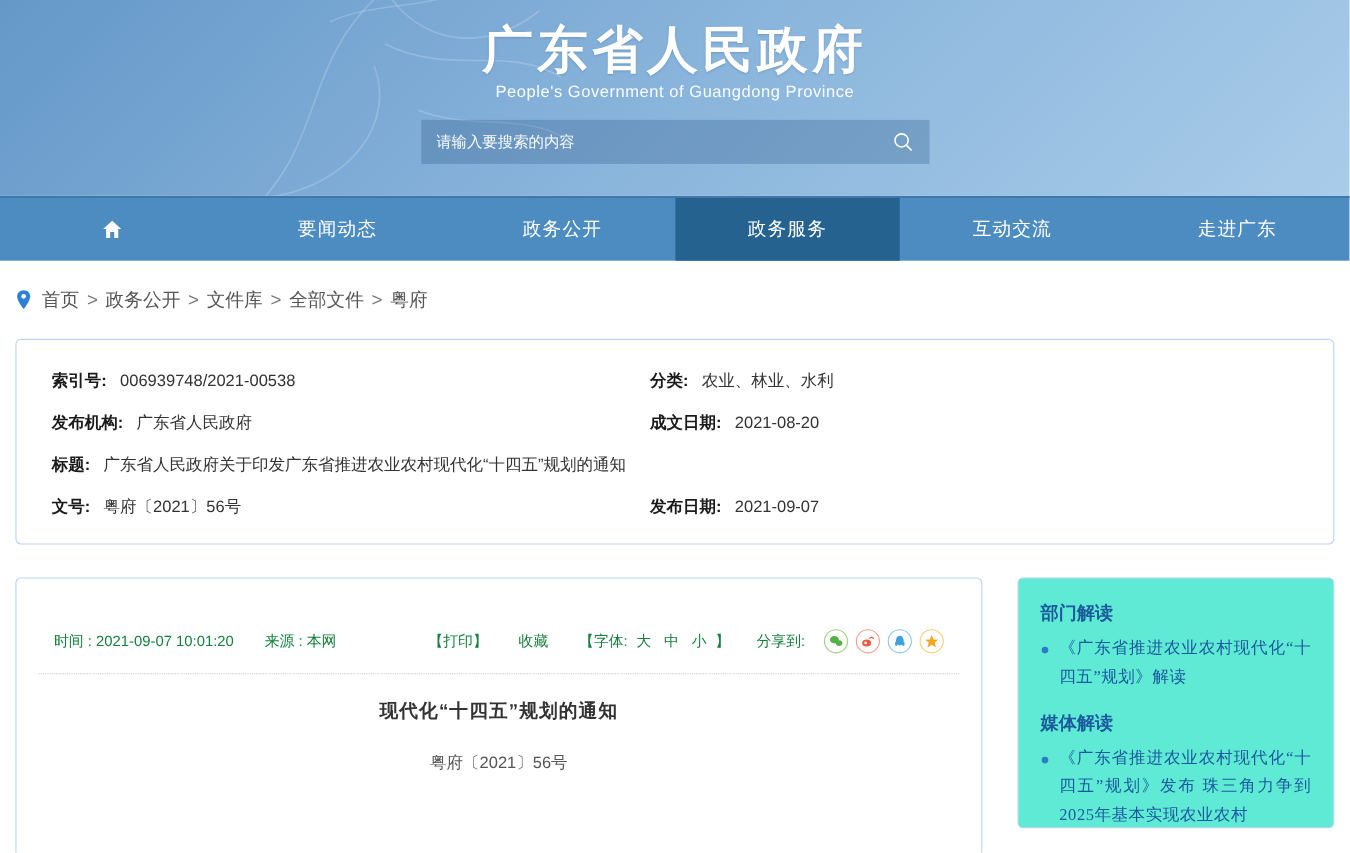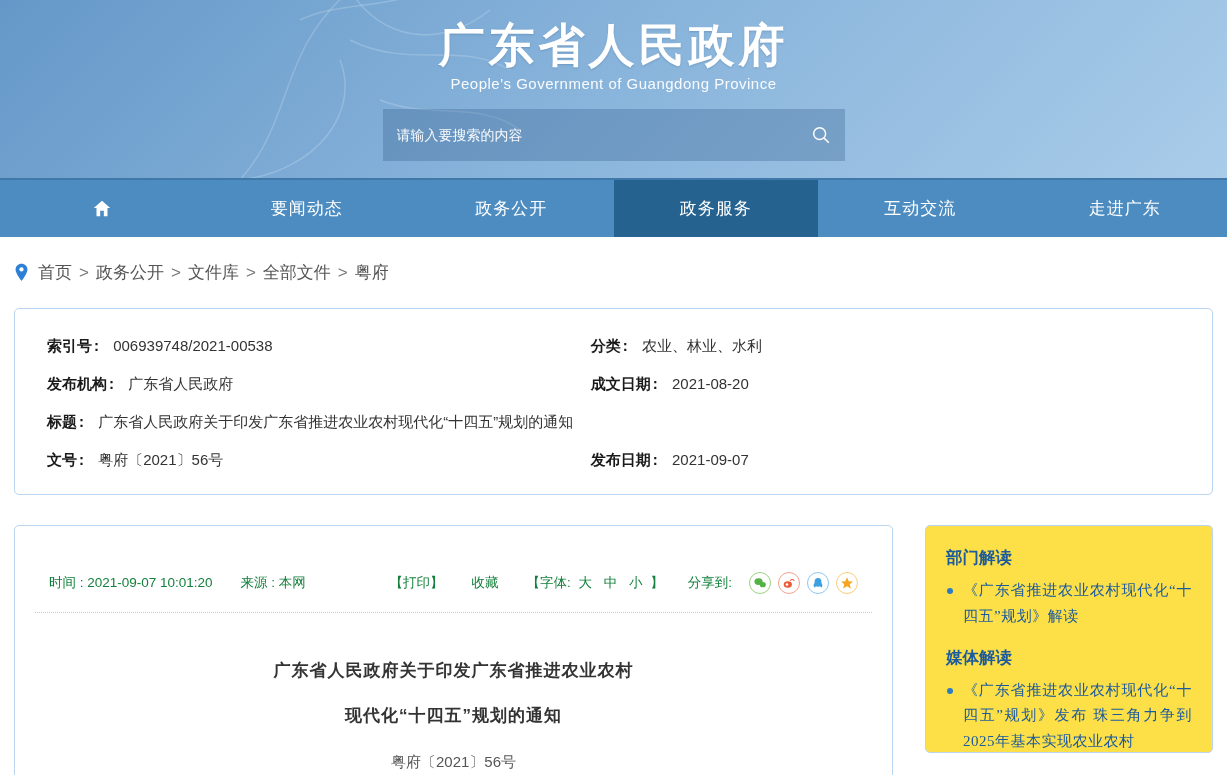--- a/index.html
+++ b/index.html
@@ -14,21 +14,21 @@
     font-family:"Liberation Sans","DejaVu Sans",sans-serif;}
   
   .site-header{position:relative;height:178px;
     background:linear-gradient(135deg,#6598c8 0%,#86b2da 45%,#a9cce9 100%);
     overflow:hidden;}
   .decor{position:absolute;left:180px;top:-20px;opacity:.55;pointer-events:none;}
   .brand{position:relative;text-align:center;padding-top:20px;color:#fff;z-index:2;}
   .site-title{font-size:46px;font-weight:bold;letter-spacing:4px;line-height:1.1;
     text-shadow:0 1px 2px rgba(40,80,120,.25);}
   .site-subtitle{font-size:15px;margin-top:4px;letter-spacing:.5px;color:rgba(255,255,255,.95);}
-  .searchbar{position:relative;width:462px;height:52px;margin:17px auto 0;
+  .searchbar{position:relative;width:462px;height:40px;margin:17px auto 0;
     background:rgba(29,74,122,.26);display:flex;align-items:center;z-index:2;}
   .search-input{flex:1;height:100%;background:transparent;border:none;outline:none;
     padding:0 14px;font-size:14px;color:#fff;font-family:inherit;}
   .search-input::placeholder{color:rgba(255,255,255,.95);}
   .search-btn{width:48px;height:100%;background:transparent;border:none;cursor:pointer;
     display:flex;align-items:center;justify-content:center;}
   
   .main-nav{height:59px;background:var(--nav-bg);display:grid;
     grid-template-columns:repeat(6,1fr);border-top:2px solid #3f78a9;}
   .nav-item{display:flex;align-items:center;justify-content:center;color:#fff;
@@ -40,21 +40,21 @@
   .breadcrumb-row .crumb{cursor:pointer;}
   .bc-sep{margin:0 7px;color:#777;}
   .pin-wrap{margin-right:9px;display:flex;align-items:center;}
   
   .meta-card{margin:4px 14px 0;border:1px solid var(--card-border);border-radius:5px;
     padding:28px 32px 22px;background:#fff;}
   .meta-row{display:grid;grid-template-columns:48% 52%;margin-bottom:19px;}
   .meta-row:last-child{margin-bottom:2px;}
   .meta-row.full{grid-template-columns:100%;}
   .meta-cell{font-size:15px;color:#333;}
-  .meta-label{font-weight:bold;color:#1a1a1a;margin-right:8px;font-family:Liberation Mono, monospace;}
+  .meta-label{font-weight:bold;color:#1a1a1a;margin-right:8px;}
   
   .content-row{display:flex;margin:30px 14px 0;align-items:flex-start;}
   .article-card{width:879px;border:1px solid var(--card-border);border-radius:5px;
     background:#fff;height:620px;}
   .article-info-row{display:flex;align-items:center;margin:46px 34px 0;
     font-size:13.5px;color:#15803d;white-space:nowrap;}
   .info-item{margin-right:28px;}
   .info-action{cursor:pointer;}
   .info-spacer{flex:1;}
   .font-group{margin-right:24px;text-align:center;}
@@ -68,21 +68,21 @@
   .ico-qq{border:1.5px solid #8fc7ee;}
   .ico-qzone{border:1.5px solid #f7cf7a;}
   .dotted-divider{border-bottom:1px dotted #ccc;margin:18px 20px 0;}
   .article-title-line{font-size:17px;font-weight:bold;color:#333;text-align:center;
     letter-spacing:1px;}
   .title-l1{margin-top:46px;}
   .title-l2{margin-top:22px;}
   .doc-number{font-size:15px;color:#555;text-align:center;margin-top:26px;}
   
   .sidebar-card{width:288px;margin-left:32px;border:1px solid var(--card-border);
-    border-radius:5px;background:#fde047;padding:15px 20px;height:228px;overflow:hidden;}
+    border-radius:5px;background:#5eead4;padding:15px 20px;height:228px;overflow:hidden;}
   .sb-title{font-size:16.5px;font-weight:bold;color:var(--link-blue);margin:6px 0 9px;}
   .sb-list{list-style:none;}
   .sb-item{position:relative;font-size:15px;color:var(--link-blue);line-height:1.72;
     padding-left:17px;text-align:justify;letter-spacing:.5px;cursor:pointer;font-family:Liberation Serif, serif;}
   .sb-item::before{content:"";position:absolute;left:1px;top:10px;width:6px;height:6px;
     border-radius:50%;background:#2d7bc4;}
   .sb-section + .sb-section{margin-top:17px;}
 </style>
 </head>
 <body>
@@ -232,21 +232,20 @@
           </svg>
         </span>
         <span class="share-ico ico-qzone">
           <svg width="14" height="14" viewBox="0 0 24 24" fill="#f5a623">
             <path d="M12 2 L15 9 L22 9.5 L16.8 14 L18.5 21.5 L12 17.5 L5.5 21.5 L7.2 14 L2 9.5 L9 9 Z"></path>
           </svg>
         </span>
       </span>
     </div>
     <div class="dotted-divider"></div>
-    <h2 class="article-title-line title-l1">广东省人民政府关于印发广东省推进农业农村</h2>
     <h2 class="article-title-line title-l2">现代化“十四五”规划的通知</h2>
     <div class="doc-number">粤府〔2021〕56号</div>
   </article>
 
   <aside class="sidebar-card">
     <div class="sb-section">
       <h3 class="sb-title">部门解读</h3>
       <ul class="sb-list">
         <li class="sb-item">《广东省推进农业农村现代化“十四五”规划》解读</li>
       </ul>

